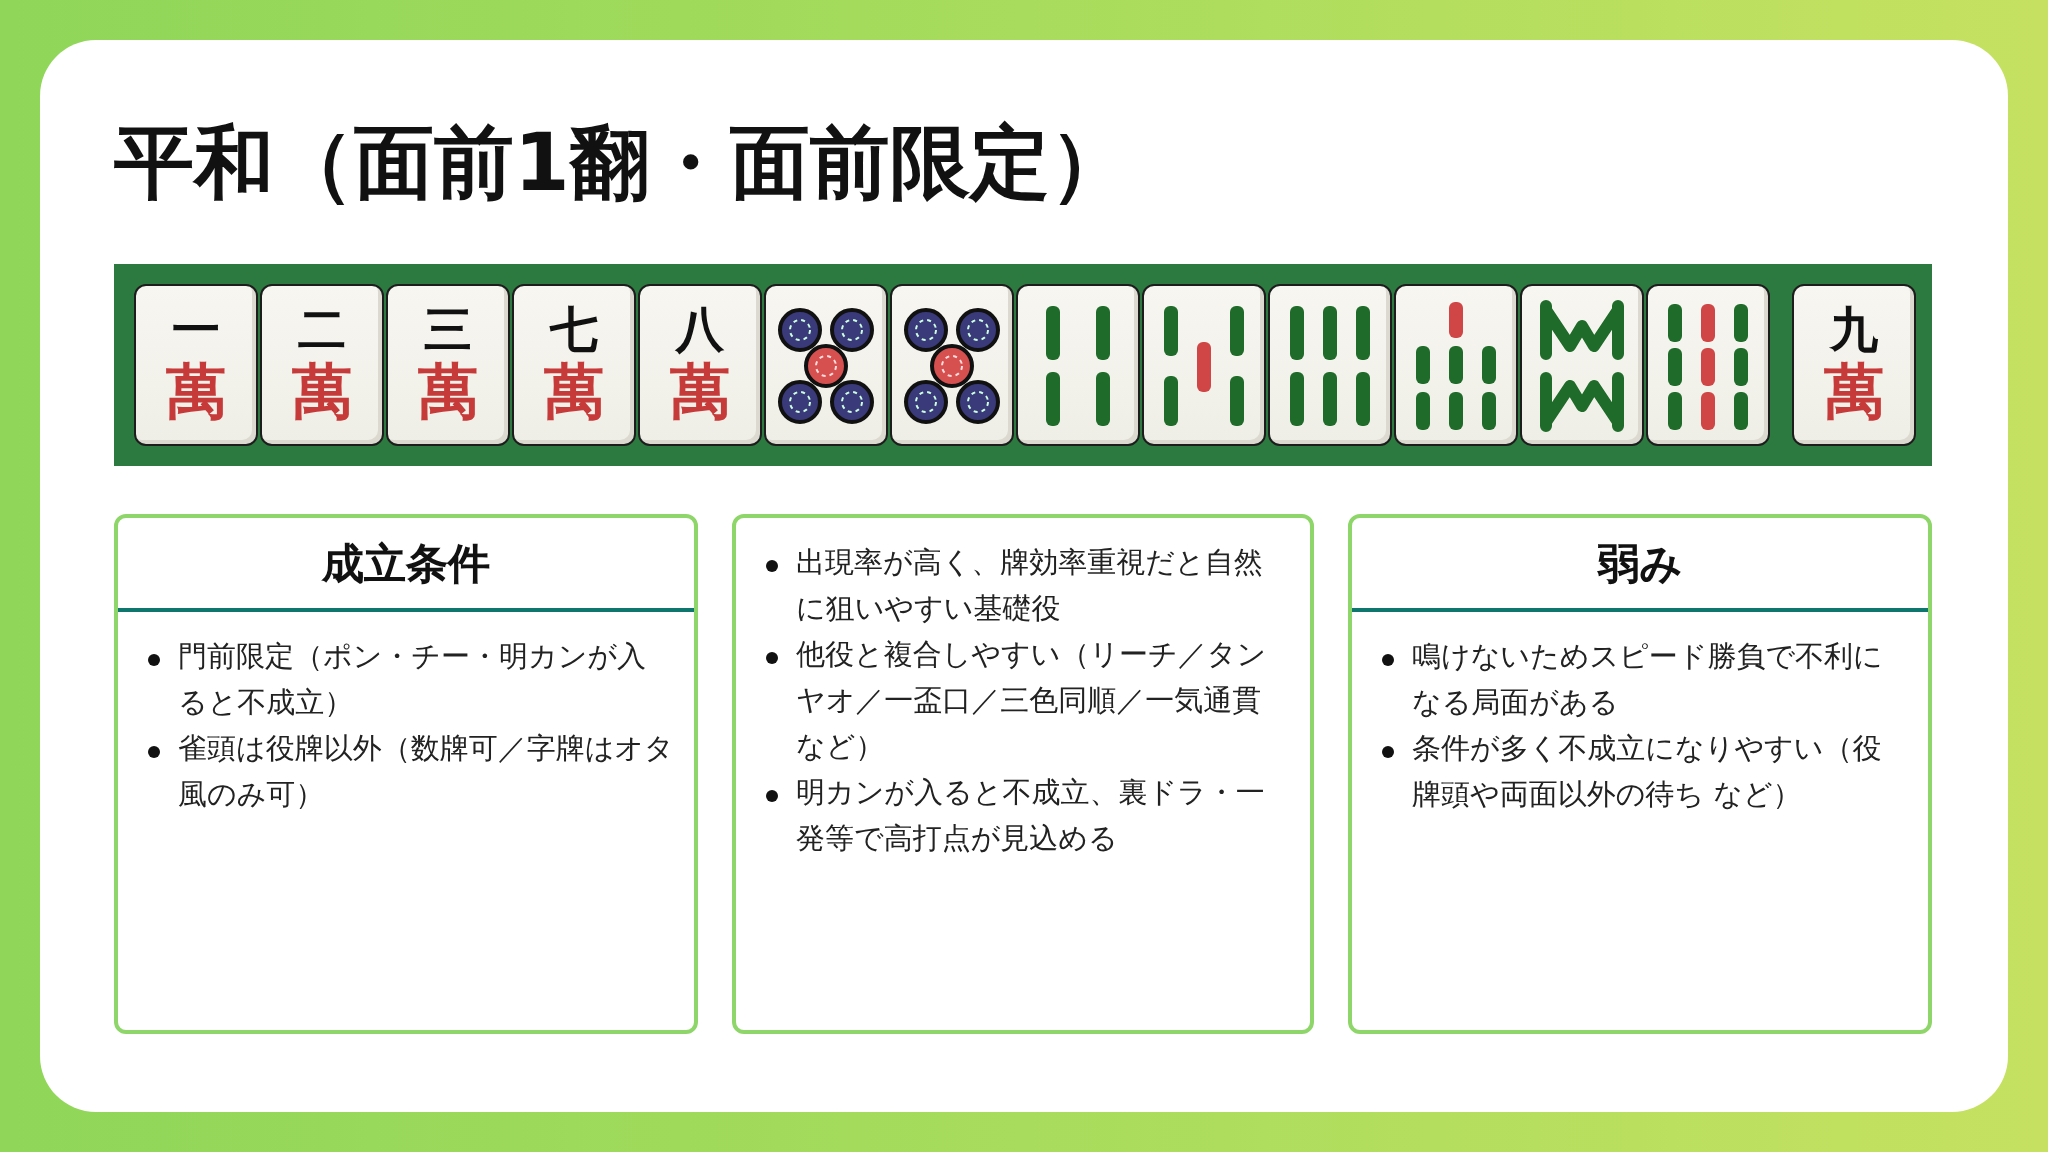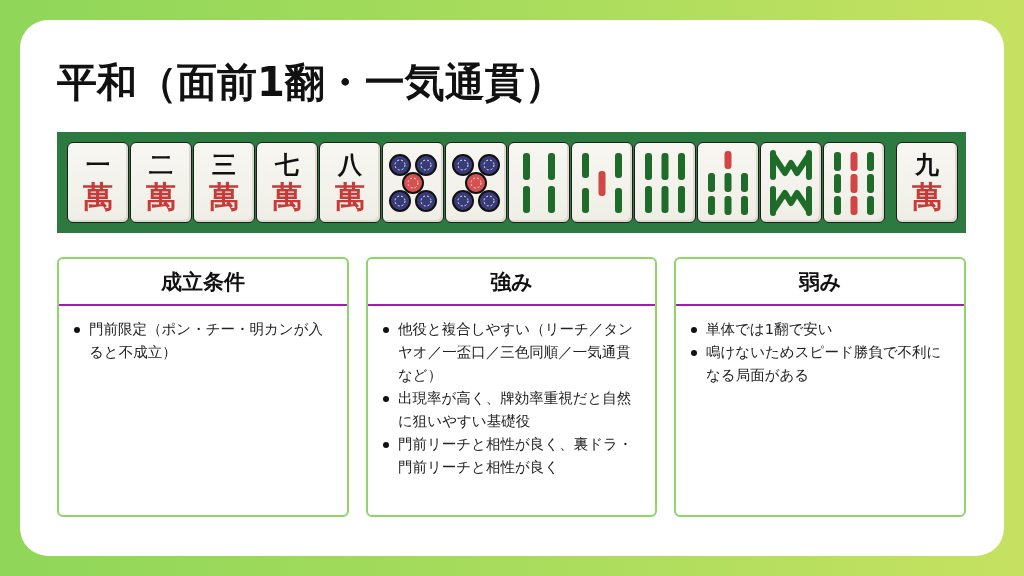--- a/index.html
+++ b/index.html
@@ -37,41 +37,41 @@
   .man-char {
     font-family: "DejaVu Serif", serif; color: #c63a3a; font-weight: bold;
     font-size: 30px; line-height: 36px;
   }
   .tile svg { display: block; }
   .box {
     position: absolute; top: 257px; height: 260px;
     border: 2px solid #8fd66a; border-radius: 6px; background: #fff;
   }
   .box-head {
-    height: 47px; border-bottom: 2px solid #a21caf;
+    height: 47px; border-bottom: 2px solid #0f766e;
     display: flex; align-items: center; justify-content: center;
     font-size: 21px; font-weight: bold; color: #111;
   }
   .box-body { padding: 12px 10px 0 12px; }
   .box-body ul { list-style: none; }
   .box-body li {
     position: relative; padding-left: 18px;
     font-size: 14.5px; line-height: 23px; color: #222;
   }
   .box-body li::before {
     content: ""; position: absolute; left: 3px; top: 9px;
     width: 6px; height: 6px; border-radius: 50%; background: #111;
   }
 </style>
 </head>
 <body>
 
 <div class="card"></div>
 
-<h1 class="title">平和（面前1翻・一気通貫）</h1>
+<h1 class="title">平和（面前1翻・面前限定）</h1>
 
 <div class="strip">
 
   <div class="tile" style="left:10px">
     <span class="man-num">一</span>
     <span class="man-char">萬</span>
   </div>
 
   <div class="tile" style="left:73px">
     <span class="man-num">二</span>
@@ -212,36 +212,36 @@
     <span class="man-num">九</span>
     <span class="man-char">萬</span>
   </div>
 </div>
 
 <div class="box" style="left:57px; width:292px;">
   <div class="box-head">成立条件</div>
   <div class="box-body">
     <ul>
       <li>門前限定（ポン・チー・明カンが入ると不成立）</li>
+      <li>雀頭は役牌以外（数牌可／字牌はオタ風のみ可）</li>
     </ul>
   </div>
 </div>
 
 <div class="box" style="left:366px; width:291px;">
-  <div class="box-head">強み</div>
   <div class="box-body">
     <ul>
+      <li>出現率が高く、牌効率重視だと自然に狙いやすい基礎役</li>
       <li>他役と複合しやすい（リーチ／タンヤオ／一盃口／三色同順／一気通貫 など）</li>
-      <li>出現率が高く、牌効率重視だと自然に狙いやすい基礎役</li>
-      <li>門前リーチと相性が良く、裏ドラ・門前リーチと相性が良く</li>
+      <li>明カンが入ると不成立、裏ドラ・一発等で高打点が見込める</li>
     </ul>
   </div>
 </div>
 
 <div class="box" style="left:674px; width:292px;">
   <div class="box-head">弱み</div>
   <div class="box-body">
     <ul>
-      <li>単体では1翻で安い</li>
       <li>鳴けないためスピード勝負で不利になる局面がある</li>
+      <li>条件が多く不成立になりやすい（役牌頭や両面以外の待ち など）</li>
     </ul>
   </div>
 </div>
 
 </body></html>

